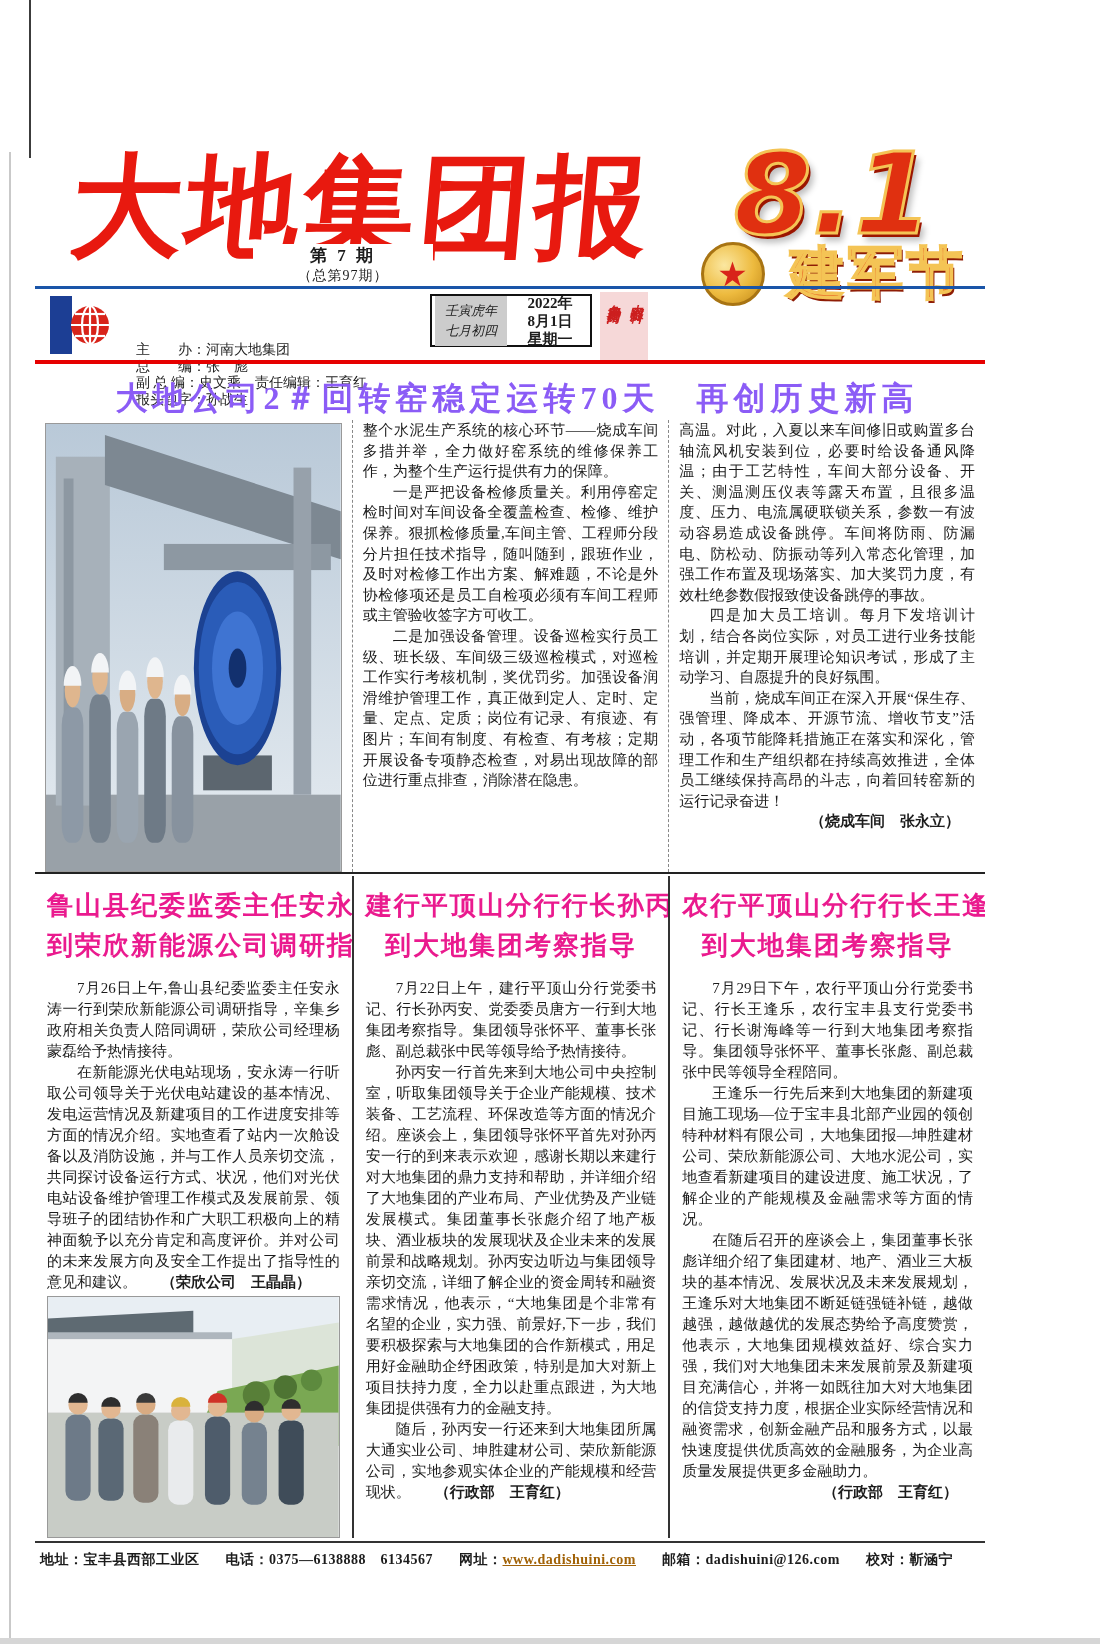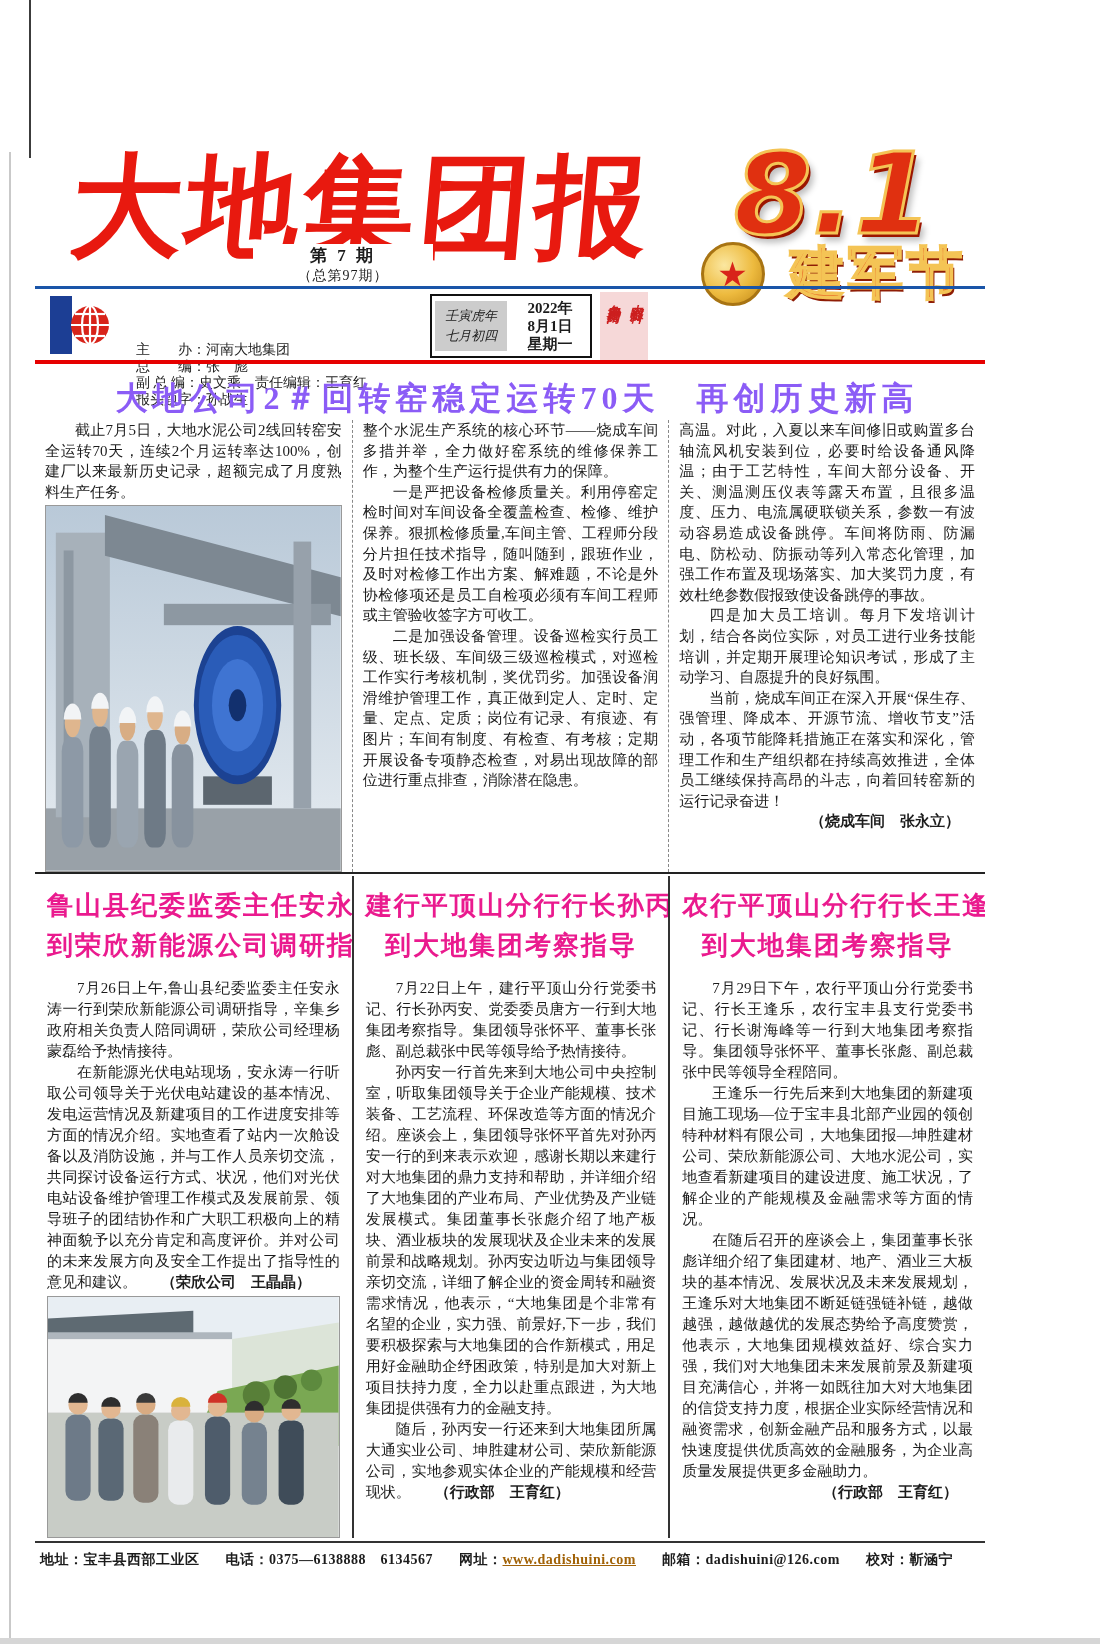--- a/index.html
+++ b/index.html
@@ -42,21 +42,21 @@
     background:#fff; z-index:2; }
   .issue-no { font-size:17px; font-weight:bold; letter-spacing:3px; }
   .issue-total { font-size:14px; letter-spacing:1px; }
   .blue-rule { position:absolute; left:35px; top:286px; width:950px; height:3px; background:#1a55a8; }
 
   .info-block { position:absolute; left:38px; top:296px; display:flex; gap:14px; }
   .logo { width:84px; height:58px; }
   .logo svg { width:100%; height:100%; display:block; }
   .info-lines { font-size:14px; line-height:16.5px; width:300px; white-space:nowrap;margin-top:46px; }
 
-  .date-box { position:absolute; left:430px; top:294px; width:162px; height:64px;
+  .date-box { position:absolute; left:430px; top:294px; width:162px; height:53px;
     border:2px solid #111; box-sizing:border-box; display:flex; align-items:center; padding:3px; gap:6px; }
   .lunar { background:#cccccc; width:72px; height:50px; font-size:13px; font-style:italic;
     display:flex; flex-direction:column; align-items:center; justify-content:center; line-height:20px; }
   .gregorian { flex:1; text-align:center; font-weight:bold; font-size:15px; line-height:18px; }
 
   .notice-box { position:absolute; left:600px; top:292px; width:48px; height:68px;
     background:#f6d8d8; display:flex; justify-content:center; gap:5px; padding:2px 0; box-sizing:border-box; }
   .notice-box .v { writing-mode:vertical-rl; font-size:13px; font-weight:bold; font-style:italic;
     color:#cc1f1f; letter-spacing:2px; }
 
@@ -156,21 +156,20 @@
     <span class="v">免费赠阅</span>
     <span class="v">内部资料</span>
   </div>
 
   <div class="red-rule"></div>
 
   <h1 class="headline">大地公司2＃回转窑稳定运转70天　再创历史新高</h1>
 
   <div class="main-section">
     <div class="mcol">
-      <p class="indent">截止7月5日，大地水泥公司2线回转窑安全运转70天，连续2个月运转率达100%，创建厂以来最新历史记录，超额完成了月度熟料生产任务。</p>
       <div class="photo-frame">
         <svg viewBox="0 0 300 205" preserveAspectRatio="none">
           <defs>
             <linearGradient id="sky1" x1="0" y1="0" x2="0" y2="1">
               <stop offset="0" stop-color="#b9c9d8"></stop>
                 <stop offset="1" stop-color="#e6ecf1"></stop>
             </linearGradient>
           </defs>
           <rect width="300" height="205" fill="url(#sky1)"></rect>
           <rect x="0" y="170" width="300" height="35" fill="#99a1a8"></rect>

